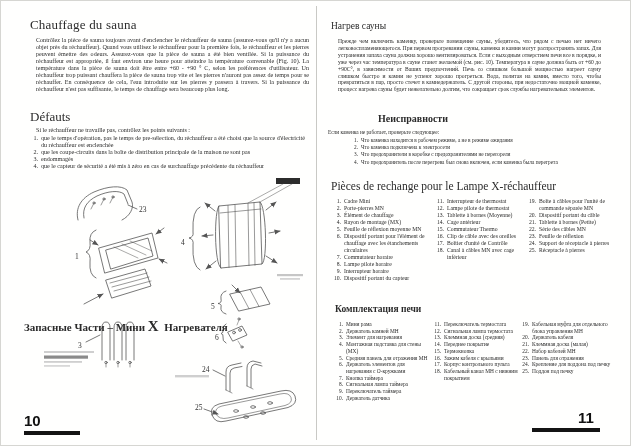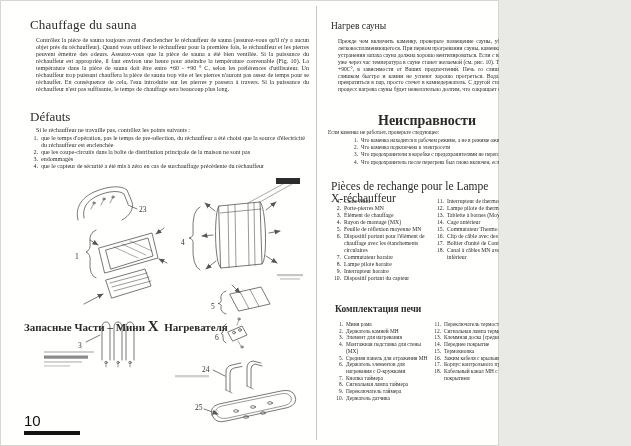--- a/index.html
+++ b/index.html
@@ -1,25 +1,25 @@
 <!DOCTYPE html>
 <html><head>
 <meta charset="utf-8">
 <style>
   html,body{margin:0;padding:0;background:#e9e9e6;}
-  .spread{position:relative;width:499px;height:446px;background:#fffffe;
+  .spread{position:relative;width:631px;height:446px;background:#fffffe;
     font-family:"Liberation Serif",serif;color:#2b2b2b;overflow:hidden;
     box-shadow:inset 0 0 0 1px #d6d6d2;}
   .abs{position:absolute;}
   .divider{position:absolute;left:316px;top:6px;width:1px;height:434px;background:#c9c9c5;}
   h1,h2,h3{margin:0;font-weight:400;}
   .t-main{font-size:13px;letter-spacing:.2px;}
   .t-sub{font-size:13px;}
   .t-ru-main{font-size:9.5px;}
-  .t-ru-bold{font-size:14px;font-weight:700;padding-left:47px;}
+  .t-ru-bold{font-size:10px;font-weight:700;padding-left:47px;}
   .t-pieces{font-size:11.5px;}
   .t-komplekt{font-size:9.5px;font-weight:700;text-align:center;}
   .t-diagram{font-size:11px;font-weight:700;white-space:nowrap;margin-top:16px;}
   .t-diagram .bigx{font-size:15px;font-weight:700;}
   .body-fr{left:36px;top:37px;width:273px;font-size:6.1px;line-height:7px;text-align:justify;}
   .intro-fr{left:36px;top:127px;font-size:6.1px;}
   .list-fr{left:28px;top:135px;width:282px;font-size:6.1px;line-height:7px;}
   .body-ru{left:338px;top:38px;width:263px;font-size:5.6px;line-height:6.9px;text-align:justify;}
   .intro-ru{left:328px;top:129px;font-size:5.3px;}
   .list-ru{left:348px;top:137px;width:258px;font-size:5.3px;line-height:7.2px;}
@@ -29,21 +29,21 @@
   .cols{display:flex;}
   .fr-cols{left:330px;top:198px;width:283px;font-size:5.7px;line-height:7px;}
   .ru-cols{left:332px;top:321px;width:280px;font-size:5.4px;line-height:6.7px;}
   .fr-cols .col1{width:103px;}
   .fr-cols .col2{width:92px;}
   .fr-cols .col3{width:88px;}
   .ru-cols .col1{width:98px;}
   .ru-cols .col2{width:88px;}
   .ru-cols .col3{width:94px;}
   .col .li .num{flex:0 0 11px;}
-  .pagenum{font-family:"Liberation Sans",sans-serif;font-weight:400;font-size:15px;color:#111;}
+  .pagenum{font-family:"Liberation Sans",sans-serif;font-weight:700;font-size:15px;color:#111;}
   .codebar{background:#141414;height:4px;}
   svg text{font-family:"Liberation Serif",serif;}
 </style>
 </head>
 <body>
 
 <div class="spread">
   <div class="divider"></div>
 
   <section>

